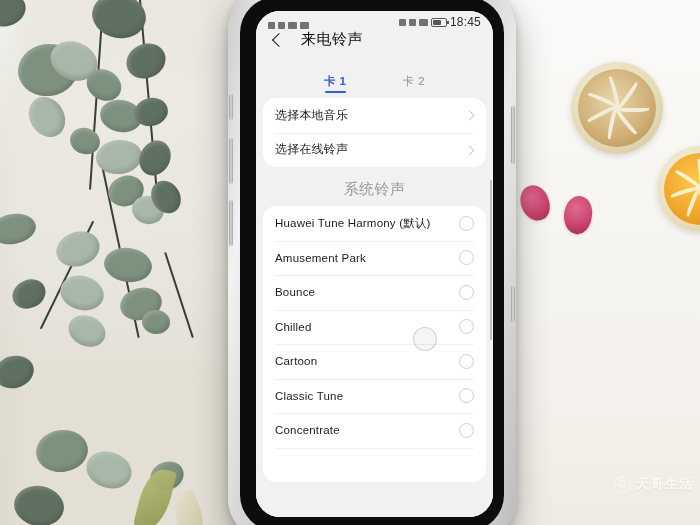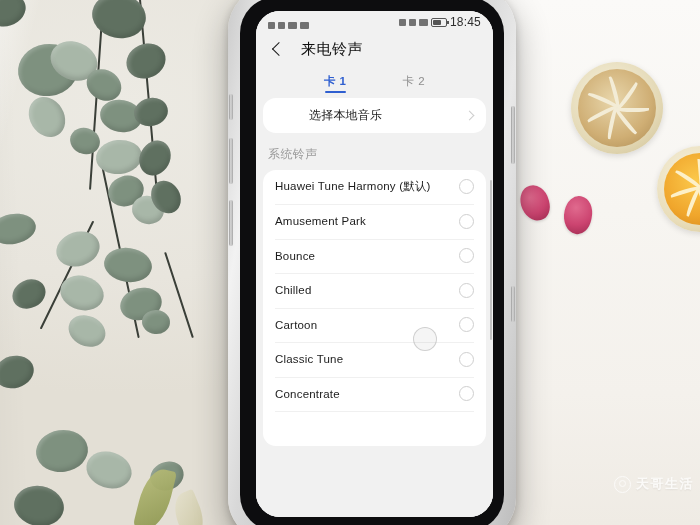--- a/index.html
+++ b/index.html
@@ -67,43 +67,43 @@
   .statusbar{height:18px;flex:0 0 18px;display:flex;align-items:flex-end;
       justify-content:space-between;padding:0 12px 1px 12px;background:#f1f1f1;}
   .sb-left,.sb-right{display:flex;align-items:center;gap:3px;font-size:7px;color:#3a3a3a;}
   .sb-ico{width:7px;height:7px;background:#555;border-radius:1px;opacity:.82;}
   .sb-ico.w{width:9px;}
   .sb-batt{width:14px;height:7px;border:1px solid #555;border-radius:2px;position:relative;}
   .sb-batt:after{content:"";position:absolute;right:-3px;top:2px;width:1.5px;height:3px;background:#555;}
   .sb-batt i{position:absolute;left:1px;top:1px;bottom:1px;width:8px;background:#555;border-radius:1px;display:block;}
   .sb-time{font-size:12px;color:#2e2e2e;letter-spacing:.2px;}
 
-  .appbar{flex:0 0 38px;display:flex;align-items:center;padding:0 0 0 13px;background:#f1f1f1;}
+  .appbar{flex:0 0 38px;display:flex;align-items:flex-start;padding:0 0 0 13px;background:#f1f1f1;}
   .back-ico{width:20px;height:20px;position:relative;flex:0 0 20px;cursor:pointer;}
   .back-ico:before{content:"";position:absolute;left:5px;top:5px;width:9px;height:9px;
       border-left:1.6px solid #1b1b1b;border-bottom:1.6px solid #1b1b1b;transform:rotate(45deg);}
   .appbar-title{font-size:15px;color:#0f0f0f;margin-left:12px;letter-spacing:.5px;}
 
   .tabs{flex:0 0 30px;display:flex;align-items:center;justify-content:center;gap:56px;background:#f1f1f1;}
   .tab{font-size:11.5px;color:#8e8e8e;position:relative;padding-bottom:4px;cursor:pointer;letter-spacing:.5px;}
   .tab.active{color:#2f5fd0;font-weight:bold;}
   .tab.active:after{content:"";position:absolute;left:1px;right:1px;bottom:0;height:1.8px;
       background:#2f5fd0;border-radius:2px;}
 
   .scrollarea{flex:1 1 auto;overflow:hidden;position:relative;background:#f1f1f1;padding:0 7px;}
   .card{background:#fff;border-radius:13px;overflow:hidden;}
   .row{display:flex;align-items:center;height:34.5px;padding:0 12px;position:relative;}
   .row + .row:before{content:"";position:absolute;left:12px;right:12px;top:0;height:1px;background:#f0f0f0;}
   .row-label{font-size:11.5px;color:#1c1c1c;flex:1 1 auto;letter-spacing:.2px;}
-  .row-label.cjk{font-size:12px;margin-left:34px;}
+  .row-label.cjk{font-size:12px;}
   .chev{width:10px;height:10px;position:relative;flex:0 0 10px;opacity:.42;}
   .chev:before{content:"";position:absolute;left:2px;top:2px;width:6px;height:6px;
       border-right:1.3px solid #8a8a8a;border-top:1.3px solid #8a8a8a;transform:rotate(45deg);}
   .radio{width:13px;height:13px;border-radius:50%;border:1.2px solid #cfcfcf;flex:0 0 13px;background:#fff;}
-  .section-title{font-size:12px;color:#9a9a9a;padding:13px 5px 7px 5px;letter-spacing:.4px;}
+  .section-title{font-size:15px;color:#9a9a9a;padding:13px 5px 7px 5px;letter-spacing:.4px;text-align:center;}
 
   .vscroll{position:absolute;right:1px;top:82px;width:2.5px;height:160px;background:#b4b4b4;
       border-radius:2px;opacity:.78;}
 
   
   .tap{position:absolute;width:22px;height:22px;border-radius:50%;
       border:1.2px solid rgba(120,120,120,.30);background:rgba(160,160,160,.10);
       pointer-events:none;}
 
   
@@ -231,20 +231,24 @@
           <div class="tab">卡 2</div>
         </div>
 
         <div class="scrollarea">
 
           <div class="card">
             <div class="row">
               <span class="row-label cjk">选择本地音乐</span>
               <span class="chev"></span>
             </div>
+            <div class="row">
+              <span class="row-label cjk">选择在线铃声</span>
+              <span class="chev"></span>
+            </div>
           </div>
 
           <div class="section-title">系统铃声</div>
 
           <div class="card">
             <div class="row">
               <span class="row-label">Huawei Tune Harmony (默认)</span>
               <span class="radio"></span>
             </div>
             <div class="row">

